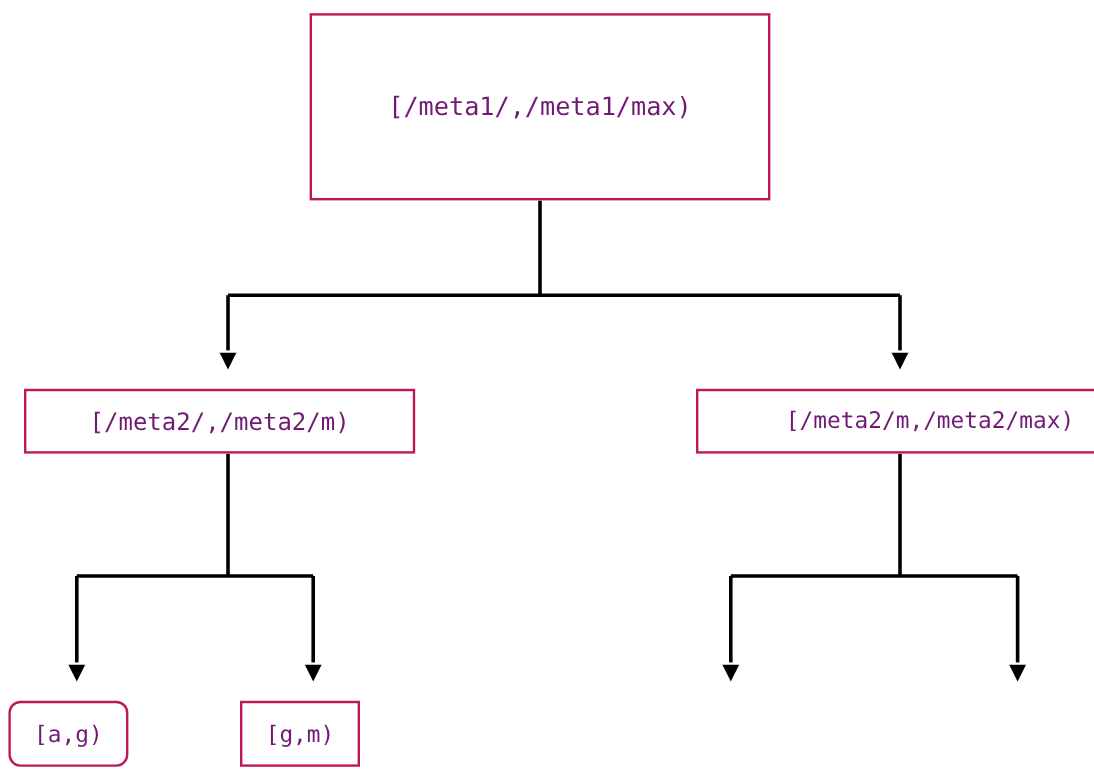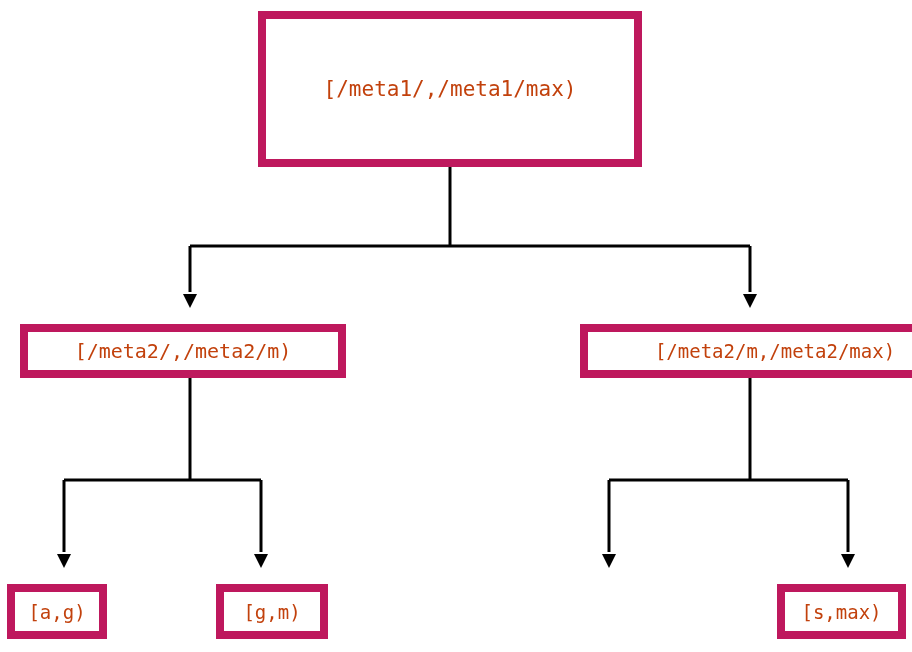--- a/index.html
+++ b/index.html
@@ -11,26 +11,26 @@
     position: relative;
     width: 912px;
     height: 652px;
     background: #ffffff;
     overflow: hidden;
     font-family: "DejaVu Sans Mono", monospace;
   }
   .node {
     position: absolute;
     box-sizing: border-box;
-    border: 8px solid #be185d;
+    border: 2px solid #be185d;
     background: #ffffff;
     display: flex;
     align-items: center;
     justify-content: center;
-    color: #c2410c;
+    color: #701a75;
     white-space: pre;
   }
   .node-root {
     left: 258px;
     top: 11px;
     width: 384px;
     height: 156px;
     font-size: 21px;
   }
   .node-mid-left {
@@ -46,22 +46,22 @@
     width: 390px;
     height: 54px;
     font-size: 19px;
     text-align: right;
   }
   .node-leaf {
     top: 584px;
     height: 55px;
     font-size: 19px;
   }
-  .leaf-0 { left: 7px;   width: 100px; }
-  .leaf-1 { left: 216px; width: 112px; }
+  .leaf-0 { left: 7px;   width: 100px; border-radius: 10px; }
+  .leaf-1 { left: 200px; width: 100px; }
   .leaf-2 { left: 554px; width: 97px;  }
   .leaf-3 { left: 777px; width: 129px; }
 
   .edges {
     position: absolute;
     left: 0;
     top: 0;
     width: 912px;
     height: 652px;
     pointer-events: none;
@@ -107,15 +107,14 @@
 
   <div class="node node-mid-left">[/meta2/,/meta2/m)</div>
 
   <div class="node node-mid-right">[/meta2/m,/meta2/max)</div>
 
   <div class="node node-leaf leaf-0">[a,g)</div>
 
   <div class="node node-leaf leaf-1">[g,m)</div>
 
 
-  <div class="node node-leaf leaf-3">[s,max)</div>
 
 </div>
 
 </body></html>

